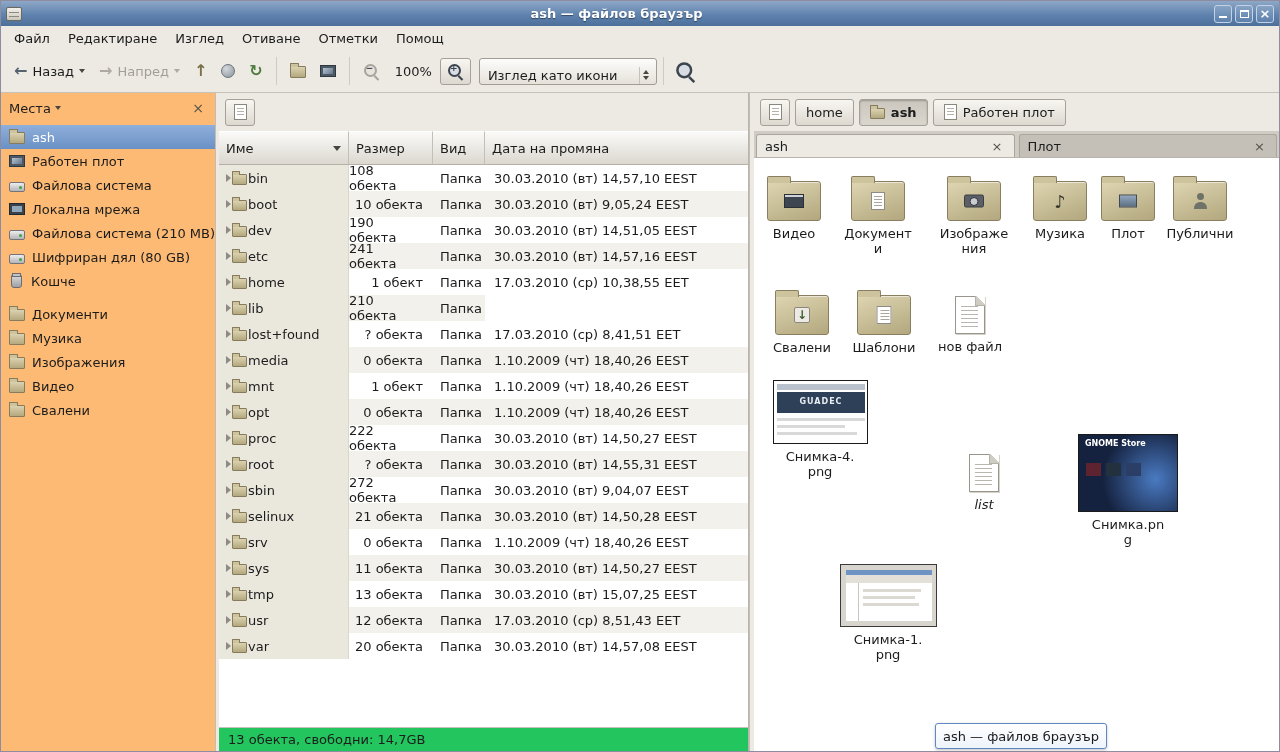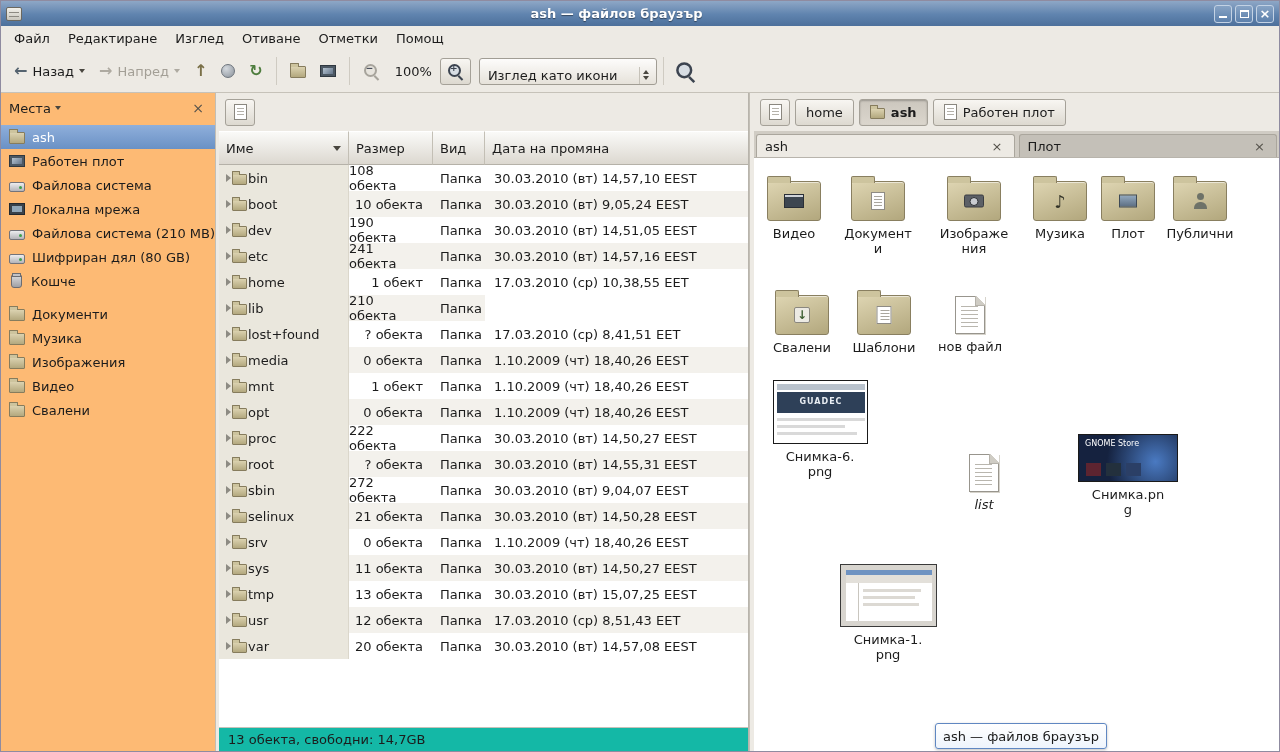--- a/index.html
+++ b/index.html
@@ -95,21 +95,21 @@
   .cell{display:flex;align-items:center;}
   .c-name{width:130px;background:#eae7dd;border-right:1px solid #dbd7cb;gap:1px;padding:0 2px 0 7px;}
   .c-size{width:84px;justify-content:flex-end;padding-right:10px;}
   .c-type{width:52px;padding-left:7px;}
   .c-date{flex:1;padding-left:9px;}
   .expander{width:0;height:0;border-top:4px solid transparent;border-bottom:4px solid transparent;border-left:5px solid #8d8b83;flex:none;}
   .mfolder{position:relative;width:15px;height:11px;background:linear-gradient(#dbd2b0,#b3a87e);border:1px solid #867c5d;border-radius:1px;flex:none;margin-top:2px;}
   .mfolder::before{content:"";position:absolute;top:-4px;left:-1px;width:6px;height:3px;background:#cdc49e;border:1px solid #867c5d;border-bottom:none;border-radius:1px 1px 0 0;}
   .nm{white-space:nowrap;}
   .tree-filler{flex:1;background:#fff;}
-  .statusbar{height:24px;flex:none;background:#14b8a6;border-top:1px solid #c6c2b9;display:flex;align-items:center;padding:0 9px;}
+  .statusbar{height:24px;flex:none;background:#22c55e;border-top:1px solid #c6c2b9;display:flex;align-items:center;padding:0 9px;}
 
   
   .rightpane{flex:1;display:flex;flex-direction:column;background:#edeae4;min-width:0;}
   .rp-top{height:38px;flex:none;display:flex;align-items:center;gap:5px;padding:0 6px;}
   .crumbs{display:flex;gap:5px;}
   .crumb{height:27px;display:flex;align-items:center;gap:6px;padding:0 10px;border:1px solid #a5a198;border-radius:3px;background:linear-gradient(#f8f6f2,#ddd9d0);}
   .crumb.active{background:linear-gradient(#ccc7be,#dbd6cd);box-shadow:inset 0 1px 2px rgba(0,0,0,.25);font-weight:bold;}
   .rp-tabs{height:27px;flex:none;display:flex;background:#d0ccc4;border-bottom:1px solid #b8b4ac;padding:3px 2px 0 2px;gap:4px;}
   .tab{flex:1;display:flex;align-items:center;padding:0 8px;background:#c4c0b8;border:1px solid #aaa69d;border-bottom:none;border-radius:3px 3px 0 0;min-width:0;}
   .tab.active{background:#edeae4;}
@@ -140,21 +140,21 @@
   .page-icon::before{content:"";position:absolute;right:-1px;top:-1px;width:9px;height:9px;background:linear-gradient(225deg,#fff 45%,#cfccc4 50%);border-left:1px solid #b5b2aa;border-bottom:1px solid #b5b2aa;}
   .page-icon::after{content:"";position:absolute;left:5px;right:6px;top:9px;height:21px;background:repeating-linear-gradient(#b9b6ae 0 1px,transparent 1px 4px);}
   .thumb{position:relative;flex:none;}
   .t-browser{width:95px;height:64px;border:1px solid #1a1a1a;background:
     linear-gradient(#b9c2cc,#b9c2cc) 3px 3px/88px 6px no-repeat,
     linear-gradient(#2e4058,#2e4058) 3px 11px/88px 21px no-repeat,
     linear-gradient(#d9d9d9,#d9d9d9) 3px 37px/88px 3px no-repeat,
     linear-gradient(#d9d9d9,#d9d9d9) 3px 44px/68px 3px no-repeat,
     linear-gradient(#d9d9d9,#d9d9d9) 3px 51px/80px 3px no-repeat,#fff;}
   .t-browser .t-text{position:absolute;left:26px;top:16px;color:#e8edf3;font-size:8px;letter-spacing:1px;font-weight:bold;}
-  .t-store{width:100px;height:48px;border:1px solid #1a1a1a;background:radial-gradient(circle at 78% 58%,#4a7ac2,#15223f 60%) #15223f;}
+  .t-store{width:100px;height:78px;border:1px solid #1a1a1a;background:radial-gradient(circle at 78% 58%,#4a7ac2,#15223f 60%) #15223f;font-weight:bold;}
   .t-store .t-text{position:absolute;left:6px;top:4px;color:#fff;font-size:8px;}
   .t-store::before{content:"";position:absolute;left:7px;top:28px;width:15px;height:13px;background:#5d2430;box-shadow:20px 0 0 #23303d,40px 0 0 #2b3f66;}
   .t-window{width:97px;height:63px;border:1px solid #3a3a3a;background:
     linear-gradient(#6f93c2,#6f93c2) 5px 5px/86px 5px no-repeat,
     linear-gradient(#e3e0da,#e3e0da) 5px 10px/86px 8px no-repeat,
     linear-gradient(#dcd9d3,#dcd9d3) 22px 24px/58px 3px no-repeat,
     linear-gradient(#dcd9d3,#dcd9d3) 22px 31px/52px 3px no-repeat,
     linear-gradient(#dcd9d3,#dcd9d3) 22px 38px/56px 3px no-repeat,
     linear-gradient(#c9c6bf,#c9c6bf) 17px 18px/1px 38px no-repeat,
     linear-gradient(#fff,#fff) 5px 18px/86px 38px no-repeat,#d8d5cf;}
@@ -605,21 +605,21 @@
             <div class="dlabel">Шаблони</div>
           </div>
           <div class="ditem" style="left: 178px; top: 132px;">
             <div class="page-icon"></div>
             <div class="dlabel">нов файл</div>
           </div>
           <div class="ditem w-thumb" style="left: 14px; top: 222px;">
             <div class="thumb t-browser">
               <span class="t-text">GUADEC</span>
             </div>
-            <div class="dlabel">Снимка-6.png</div>
+            <div class="dlabel">Снимка-4.png</div>
           </div>
           <div class="ditem" style="left: 192px; top: 290px; font-style: italic;">
             <div class="page-icon"></div>
             <div class="dlabel">list</div>
           </div>
           <div class="ditem w-thumb" style="left: 322px; top: 276px;">
             <div class="thumb t-store">
               <span class="t-text">GNOME Store</span>
             </div>
             <div class="dlabel">Снимка.png</div>

